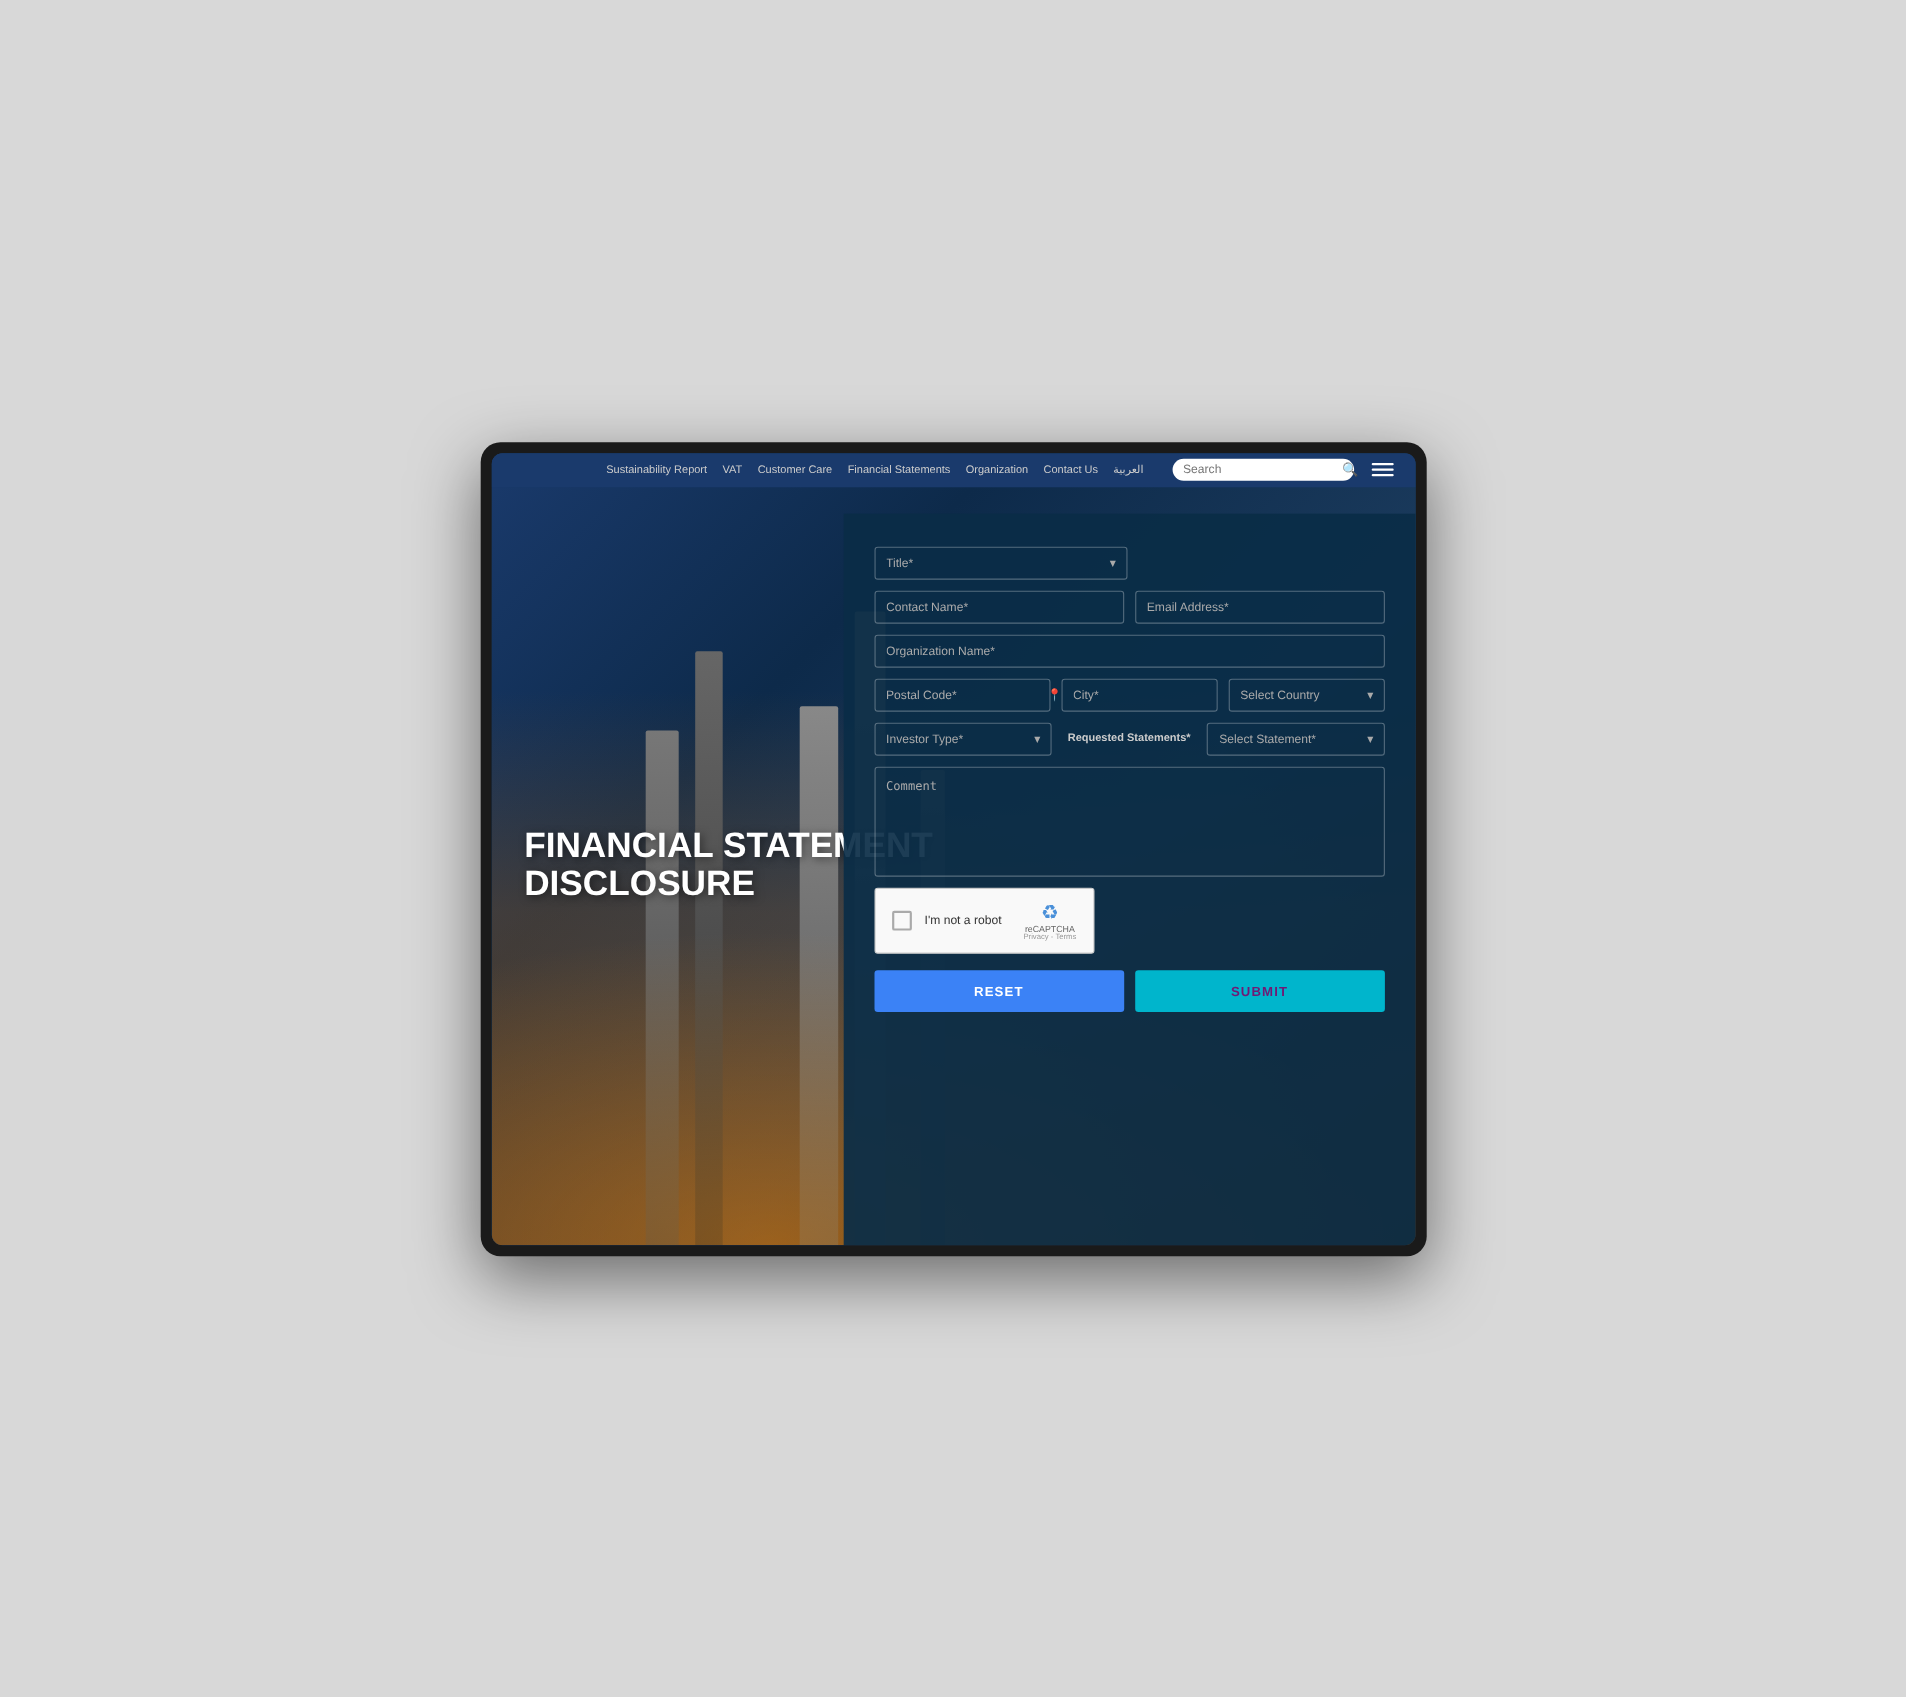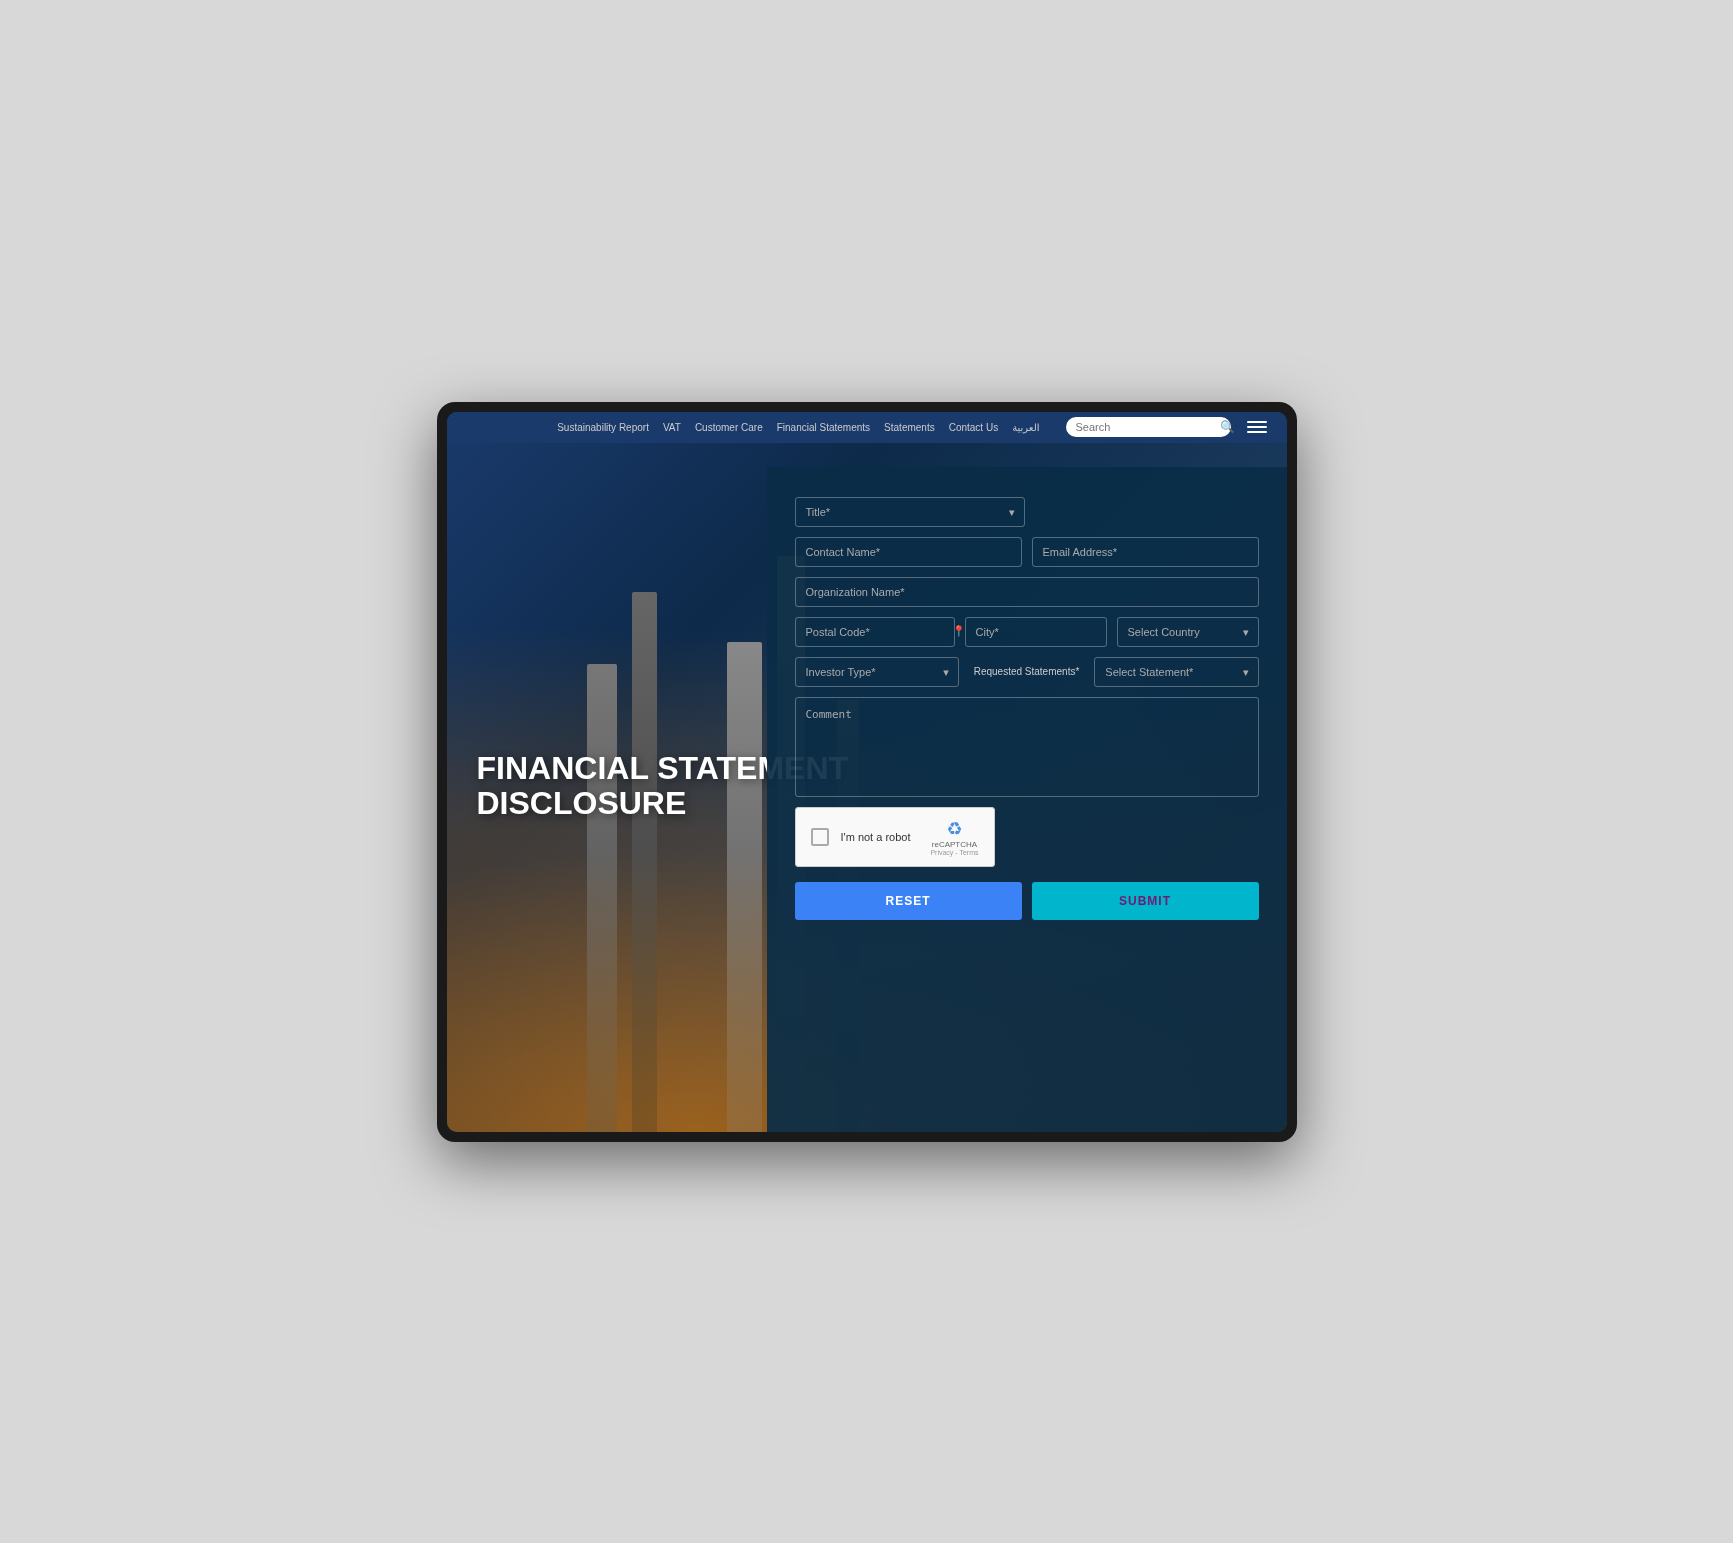--- a/index.html
+++ b/index.html
@@ -390,21 +390,21 @@
         <div class="tower tower-4"></div>
         <div class="tower tower-5"></div>
       </div>
 
       <nav class="navbar">
         <div class="nav-links">
           <span class="nav-link">Sustainability Report</span>
           <span class="nav-link">VAT</span>
           <span class="nav-link">Customer Care</span>
           <span class="nav-link">Financial Statements</span>
-          <span class="nav-link">Statements</span>
+          <span class="nav-link">Organization</span>
           <span class="nav-link">Contact Us</span>
           <span class="nav-link">العربية</span>
         </div>
         <div class="search-bar">
           <input class="search-input" type="text" placeholder="Search" style="">
           <span class="search-icon">🔍</span>
         </div>
         <div class="hamburger">
           <span></span>
           <span></span>
@@ -465,21 +465,21 @@
         </div>
 
         <div class="form-row mb-10">
           <div class="select-wrapper" style="max-width: 180px;">
             <select class="form-select">
               <option>Investor Type*</option>
               <option>Individual</option>
               <option>Institutional</option>
             </select>
           </div>
-          <div style="display:flex; align-items:center; gap:8px;">
+          <div style="display:flex; align-items:center; gap:8px;font-weight:bold;">
             <span class="label-inline">Requested Statements*</span>
           </div>
           <div class="select-wrapper">
             <select class="form-select">
               <option>Select Statement*</option>
               <option>Annual Report</option>
               <option>Quarterly Report</option>
             </select>
           </div>
         </div>

